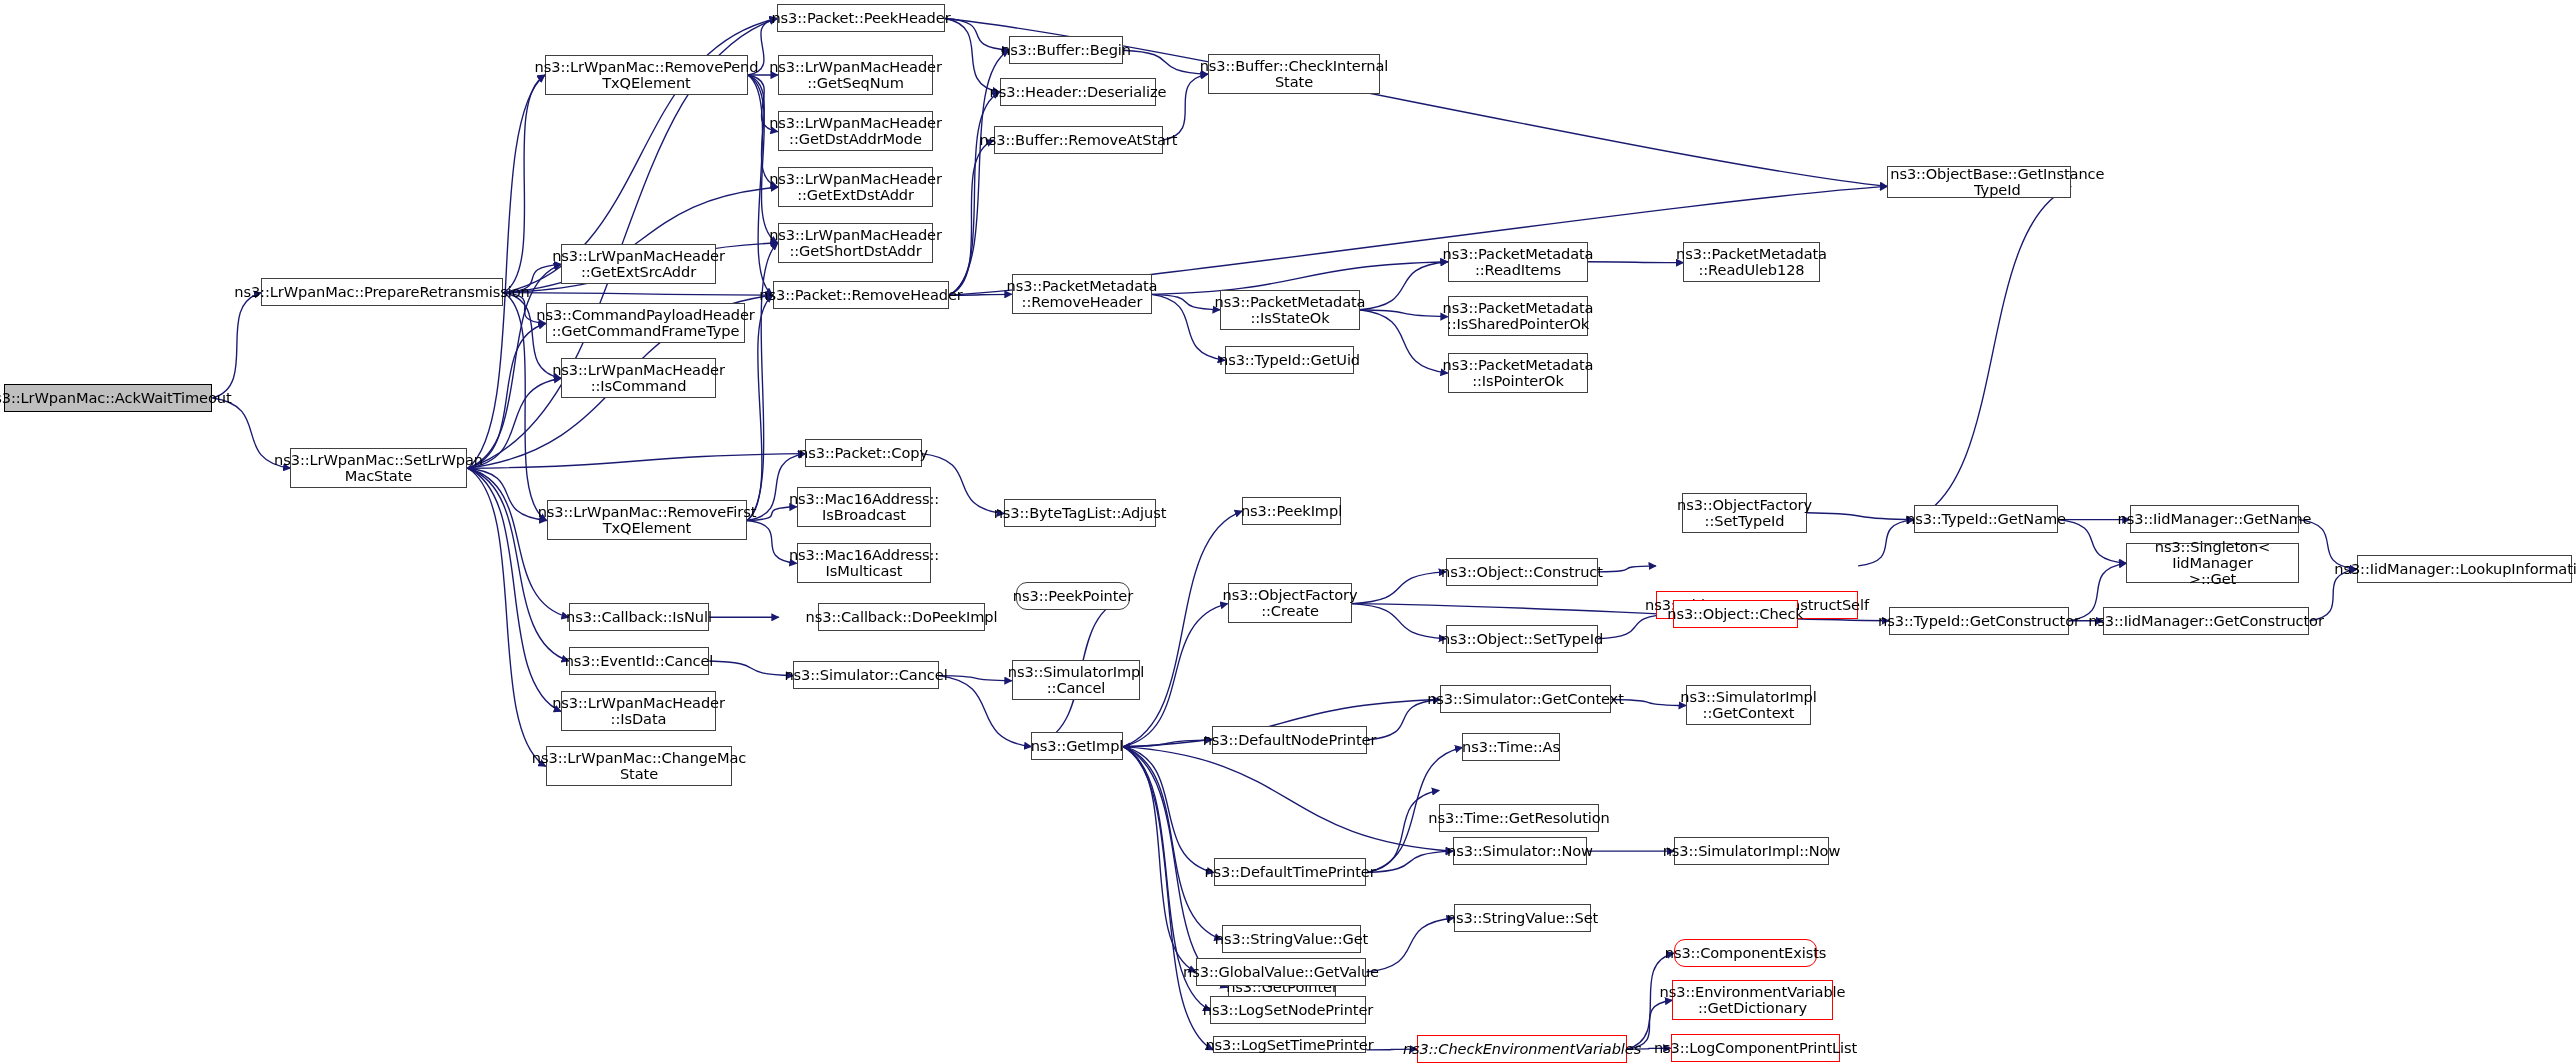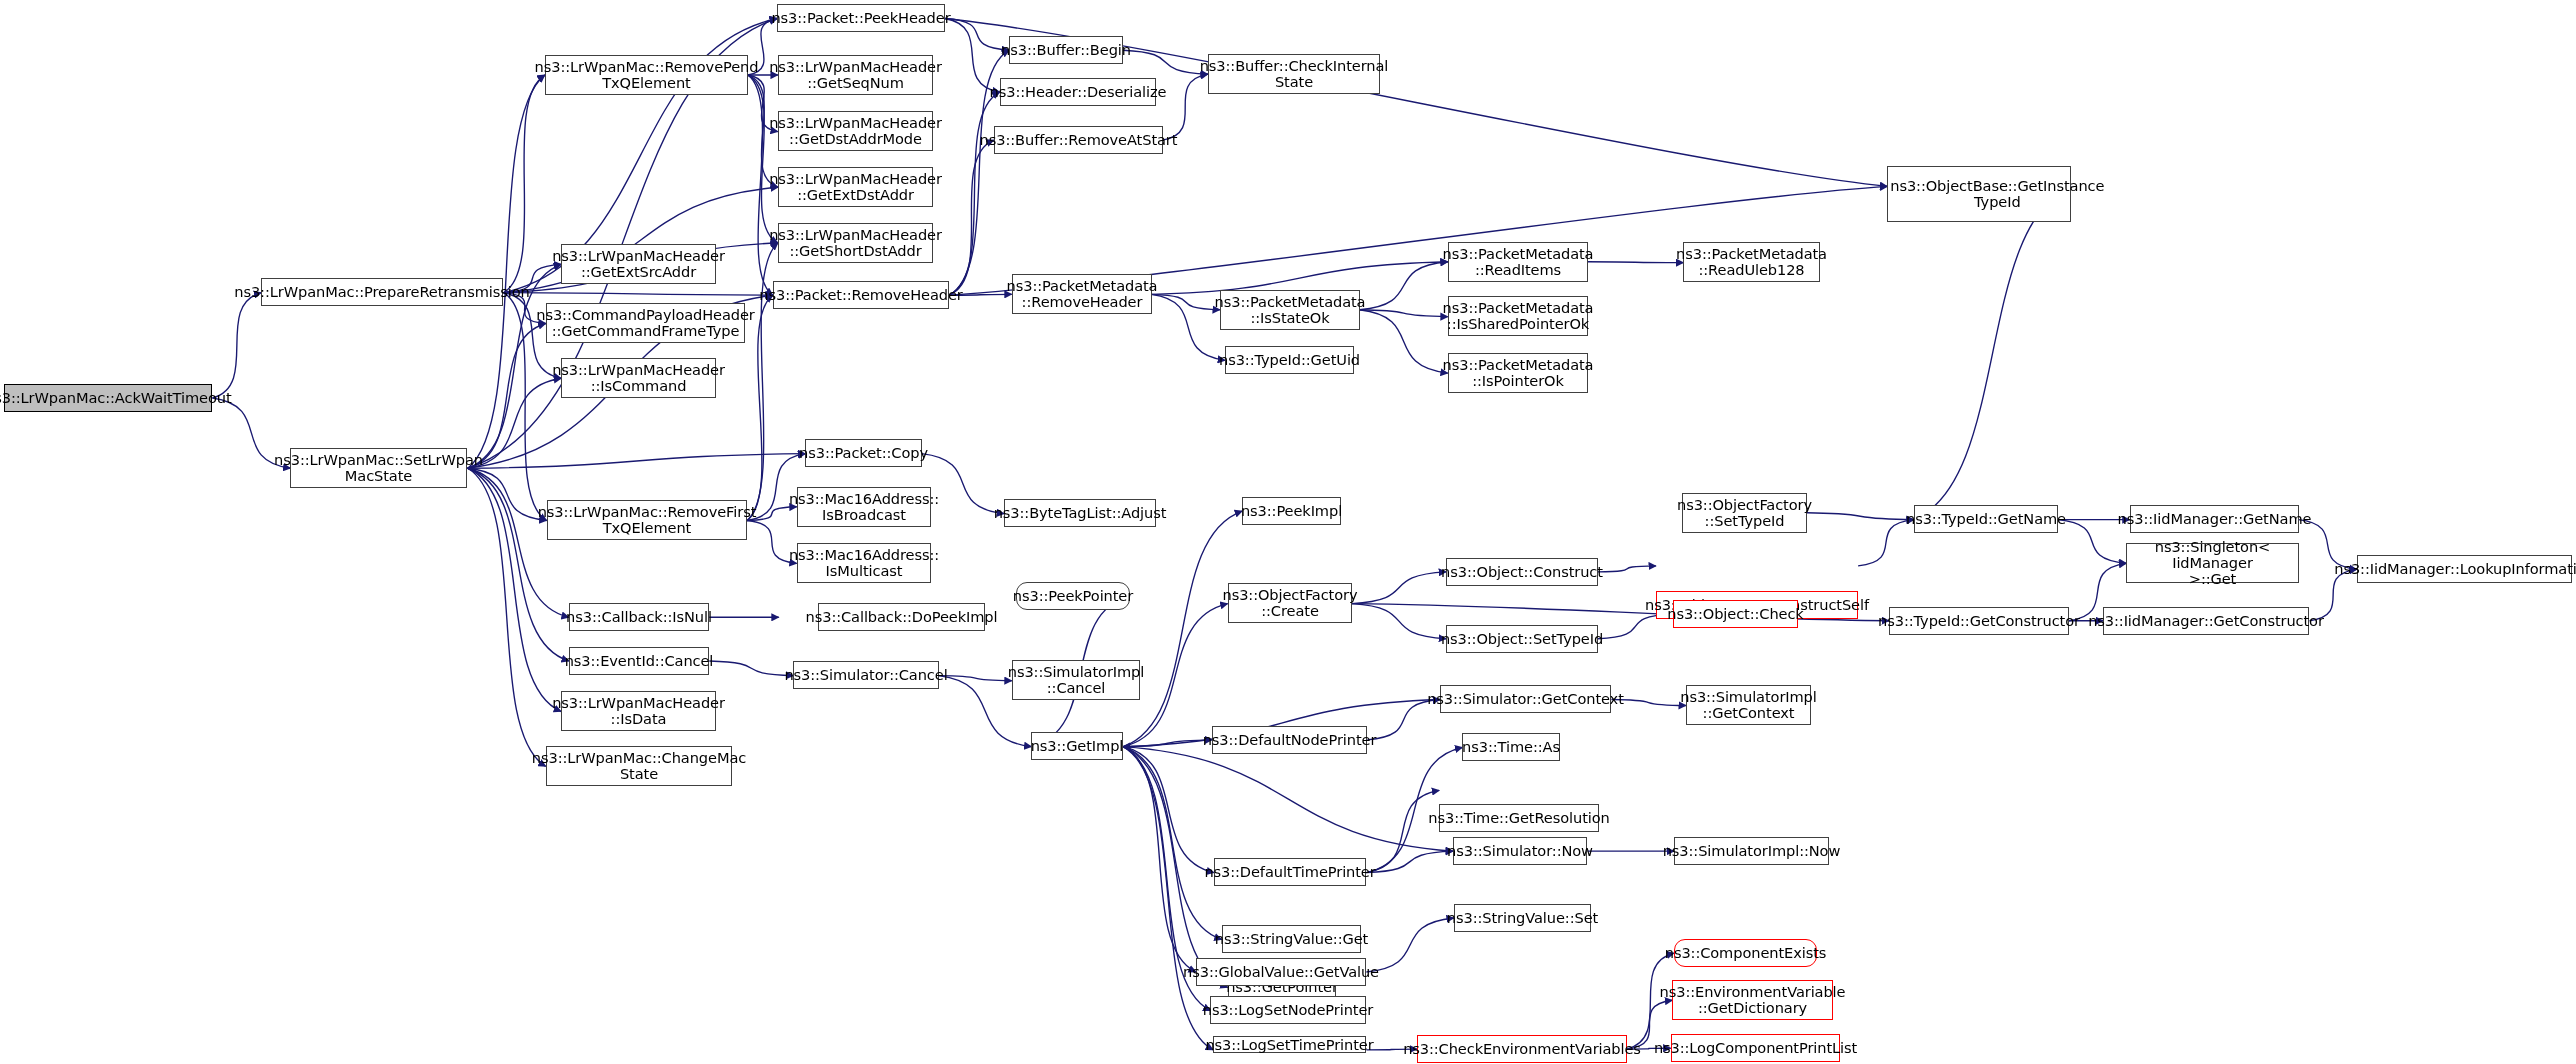--- a/index.html
+++ b/index.html
@@ -193,21 +193,21 @@
 ::IsStateOk</div>
       <div class="node" style="left: 1225px; top: 346px; width: 129px; height: 28px;">ns3::TypeId::GetUid</div>
       <div class="node" style="left: 1448px; top: 242px; width: 140px; height: 40px;">ns3::PacketMetadata
 ::ReadItems</div>
       <div class="node" style="left: 1448px; top: 296px; width: 140px; height: 40px;">ns3::PacketMetadata
 ::IsSharedPointerOk</div>
       <div class="node" style="left: 1448px; top: 353px; width: 140px; height: 40px;">ns3::PacketMetadata
 ::IsPointerOk</div>
       <div class="node" style="left: 1683px; top: 242px; width: 137px; height: 40px;">ns3::PacketMetadata
 ::ReadUleb128</div>
-      <div class="node" style="left: 1887px; top: 166px; width: 184px; height: 56px; padding-left: 40px;">ns3::ObjectBase::GetInstance
+      <div class="node" style="left: 1887px; top: 166px; width: 184px; height: 32px; padding-left: 40px;">ns3::ObjectBase::GetInstance
 TypeId</div>
       <div class="node" style="left: 1004px; top: 499px; width: 152px; height: 28px;">ns3::ByteTagList::Adjust</div>
       <div class="node" style="left: 1242px; top: 497px; width: 99px; height: 28px;">ns3::PeekImpl</div>
       <div class="node" style="left: 1016px; top: 582px; width: 114px; height: 28px; border-radius: 11px;">ns3::PeekPointer</div>
       <div class="node" style="left: 1012px; top: 660px; width: 128px; height: 40px;">ns3::SimulatorImpl
 ::Cancel</div>
       <div class="node" style="left: 1031px; top: 732px; width: 92px; height: 28px;">ns3::GetImpl</div>
       <div class="node" style="left: 1228px; top: 583px; width: 124px; height: 40px;">ns3::ObjectFactory
 ::Create</div>
       <div class="node" style="left: 1212px; top: 726px; width: 155px; height: 28px;">ns3::DefaultNodePrinter</div>
@@ -217,21 +217,21 @@
       <div class="node" style="left: 1196px; top: 958px; width: 170px; height: 28px;">ns3::GlobalValue::GetValue</div>
       <div class="node" style="left: 1210px; top: 996px; width: 156px; height: 28px;">ns3::LogSetNodePrinter</div>
       <div class="node" style="left: 1213px; top: 1036px; width: 153px; height: 17px;">ns3::LogSetTimePrinter</div>
       <div class="node" style="left: 1446px; top: 558px; width: 152px; height: 28px;">ns3::Object::Construct</div>
       <div class="node" style="left: 1446px; top: 625px; width: 152px; height: 28px;">ns3::Object::SetTypeId</div>
       <div class="node" style="left: 1440px; top: 685px; width: 171px; height: 28px;">ns3::Simulator::GetContext</div>
       <div class="node" style="left: 1462px; top: 733px; width: 98px; height: 28px;">ns3::Time::As</div>
       <div class="node" style="left: 1439px; top: 776px; width: 160px; height: 28px; margin-top: 28px;">ns3::Time::GetResolution</div>
       <div class="node" style="left: 1453px; top: 837px; width: 134px; height: 28px;">ns3::Simulator::Now</div>
       <div class="node" style="left: 1454px; top: 904px; width: 137px; height: 28px;">ns3::StringValue::Set</div>
-      <div class="node red" style="left: 1417px; top: 1035px; width: 210px; height: 28px;">ns3::CheckEnvironmentVariables</div>
+      <div class="node red" style="left: 1417px; top: 1035px; width: 210px; height: 28px; font-style: italic;">ns3::CheckEnvironmentVariables</div>
       <div class="node" style="left: 1682px; top: 493px; width: 125px; height: 40px;">ns3::ObjectFactory
 ::SetTypeId</div>
       <div class="node red" style="left: 1656px; top: 552px; width: 202px; height: 28px; margin-top: 39px;">ns3::ObjectBase::ConstructSelf</div>
       <div class="node red" style="left: 1673px; top: 600px; width: 125px; height: 28px;">ns3::Object::Check</div>
       <div class="node" style="left: 1686px; top: 685px; width: 125px; height: 40px;">ns3::SimulatorImpl
 ::GetContext</div>
       <div class="node" style="left: 1674px; top: 837px; width: 155px; height: 28px;">ns3::SimulatorImpl::Now</div>
       <div class="node red" style="left: 1674px; top: 939px; width: 143px; height: 28px; border-radius: 11px;">ns3::ComponentExists</div>
       <div class="node red" style="left: 1672px; top: 980px; width: 161px; height: 40px;">ns3::EnvironmentVariable
 ::GetDictionary</div>

